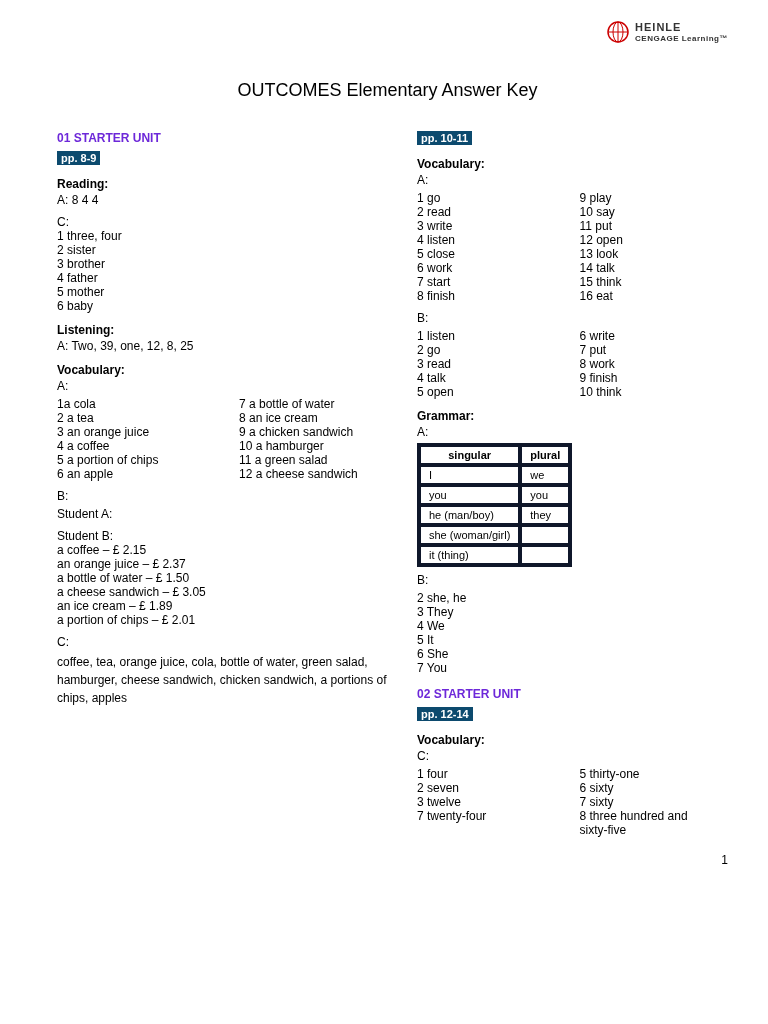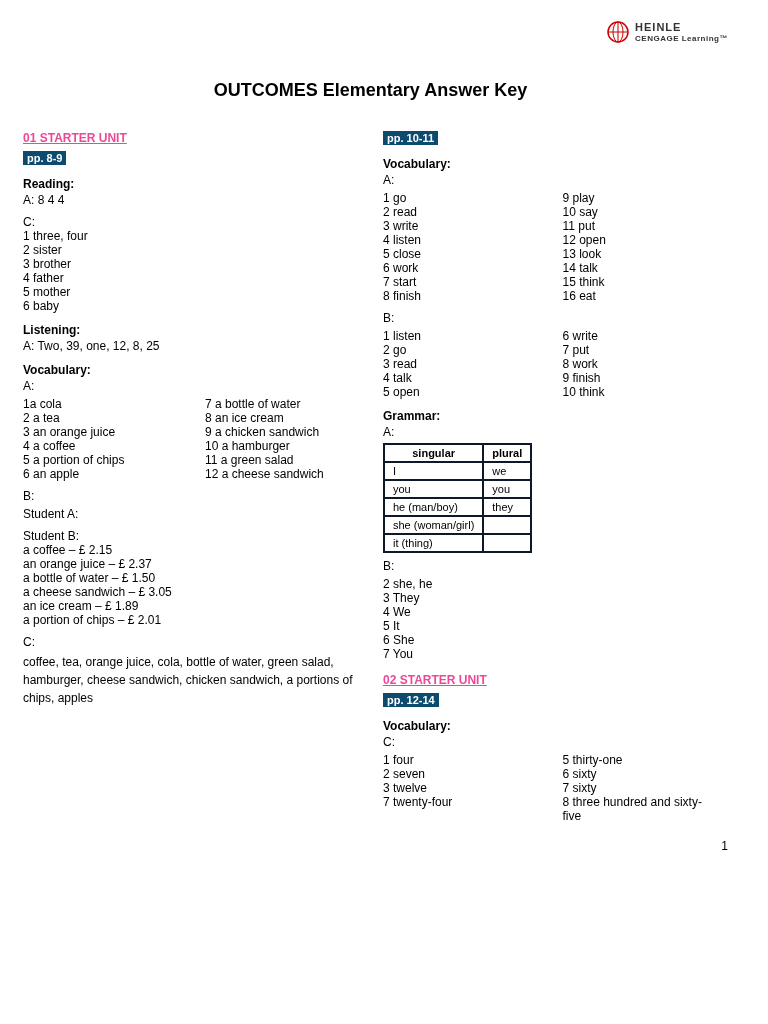--- a/index.html
+++ b/index.html
@@ -6,21 +6,21 @@
     body {
       background: #ffffff;
       font-family: Arial, sans-serif;
       font-size: 12px;
       color: #000000;
       width: 768px;
       min-height: 1024px;
       position: relative;
     }
     .page {
-      padding: 30px 50px 40px 23px;
+      padding: 30px 50px 40px 57px;
       position: relative;
     }
     .logo-area {
       position: absolute;
       top: 20px;
       right: 40px;
       display: flex;
       align-items: center;
       gap: 6px;
     }
@@ -39,41 +39,40 @@
       font-weight: bold;
       letter-spacing: 1px;
     }
     .logo-text .cengage {
       font-size: 8px;
       letter-spacing: 0.5px;
     }
     .main-title {
       text-align: center;
       font-size: 18px;
-      font-weight: bold;
+      font-weight: normal;
       margin-top: 50px;
       margin-bottom: 30px;
     }
     .two-col {
       display: flex;
       gap: 20px;
     }
     .col-left {
       width: 340px;
       flex-shrink: 0;
     }
     .col-right {
       flex: 1;
     }
     .section-title {
-      color: #ec4899;
+      color: #6d28d9;
       font-weight: bold;
       font-size: 12px;
       margin-bottom: 6px;
-      text-decoration: underline;
     }
     .page-ref {
       display: inline-block;
       background: #0c4a6e;
       color: #ffffff;
       font-weight: bold;
       font-size: 11px;
       padding: 1px 4px;
       margin-bottom: 4px;
     }
@@ -91,21 +90,21 @@
     }
     .answer-col {
       flex: 1;
     }
     .grammar-table {
       border-collapse: collapse;
       margin-top: 4px;
       margin-bottom: 6px;
     }
     .grammar-table td, .grammar-table th {
-      border: 2px solid #0f172a;
+      border: 4px solid #0f172a;
       padding: 2px 8px;
       font-size: 11px;
     }
     .grammar-table th {
       font-weight: bold;
     }
     .section-divider { margin-bottom: 8px; }
     .page-number {
       position: absolute;
       bottom: 20px;

